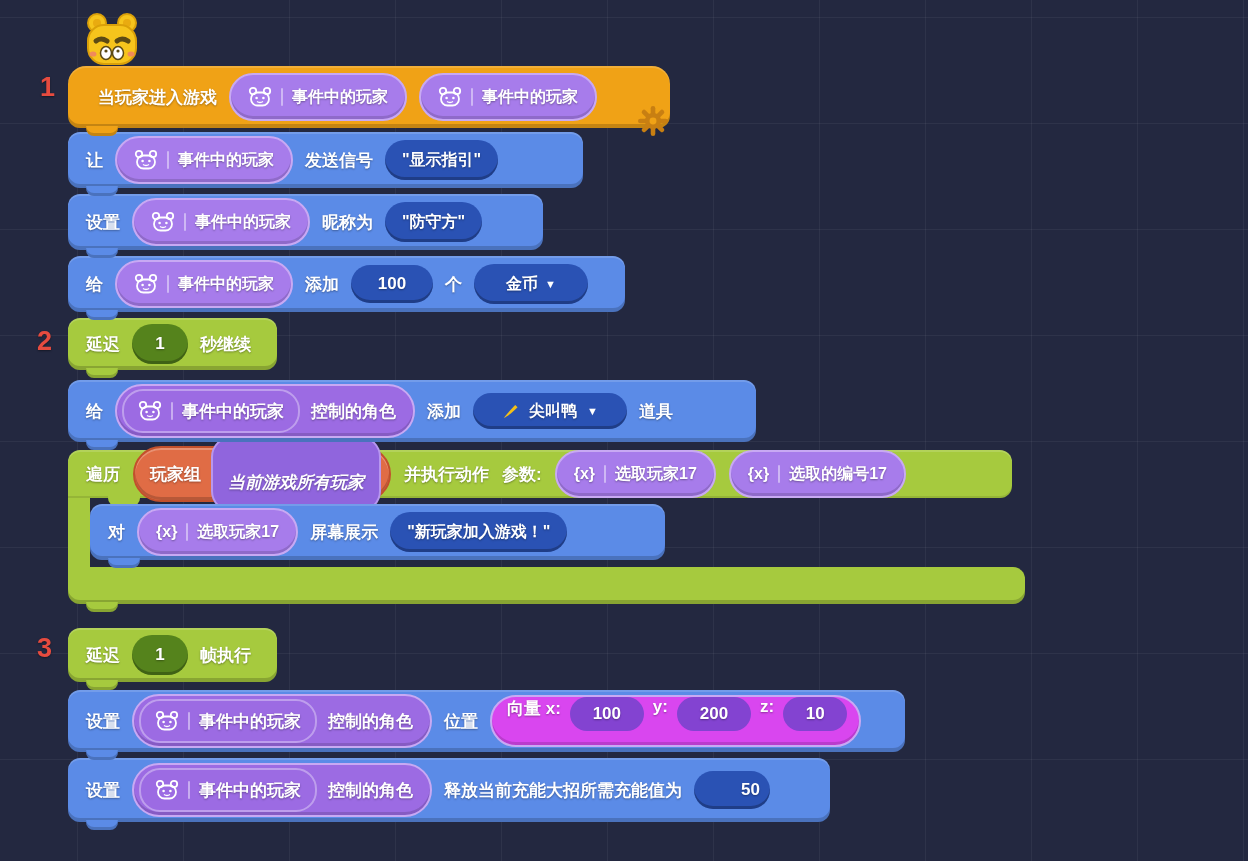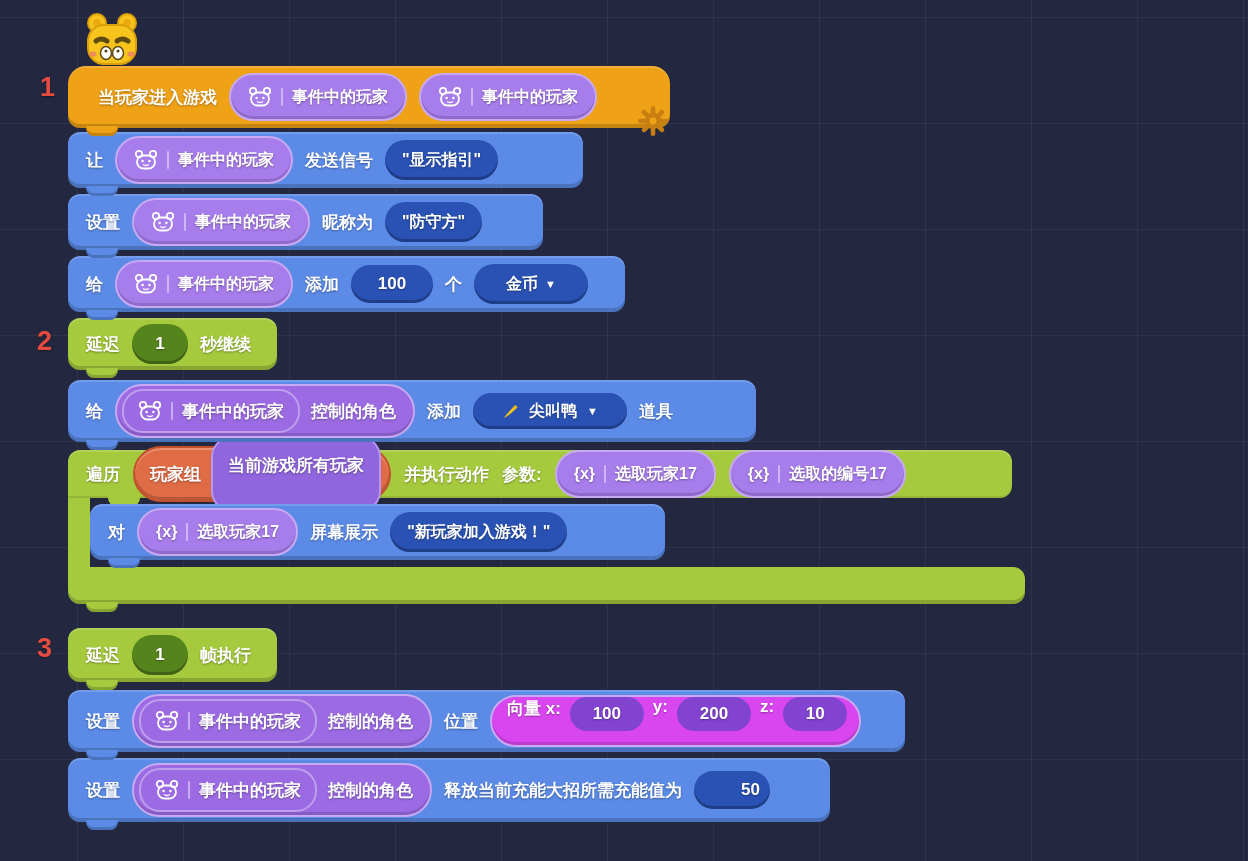--- a/index.html
+++ b/index.html
@@ -62,22 +62,22 @@
     display:flex;align-items:center;justify-content:center;
     height:40px;min-width:56px;background:#55831c;border-radius:20px;
     box-shadow:inset 0 -3px 0 rgba(0,0,0,0.25);
   }
   .red-pill{
     display:flex;align-items:center;gap:10px;height:52px;padding:0 8px 0 15px;
     background:#e06c45;border:2px solid #c2502c;border-radius:28px;
     box-shadow:inset 0 2px 0 rgba(255,255,255,0.25), inset 0 -3px 0 rgba(0,0,0,0.18);
   }
   .red-pill .inner-purple{
-    display:flex;align-items:flex-start;height:40px;padding:16px 15px;
-    background:#9065dd;border:2px solid #b797ef;border-radius:21px;
+    display:flex;align-items:flex-end;height:40px;padding:16px 15px;
+    background:#9065dd;border:2px solid #b797ef;border-radius:21px;font-style:italic;
   }
   .vec{
     display:flex;align-items:flex-start;gap:9px;height:48px;padding:0 12px 0 15px;
     background:#d946ef;border:2px solid #c8a9f3;border-radius:26px;
     box-shadow:inset 0 -3px 0 rgba(0,0,0,0.14);
   }
   .oval-purple{
     display:flex;align-items:center;justify-content:center;
     height:34px;min-width:58px;padding:0 8px;background:#8343d1;border-radius:17px;
   }

